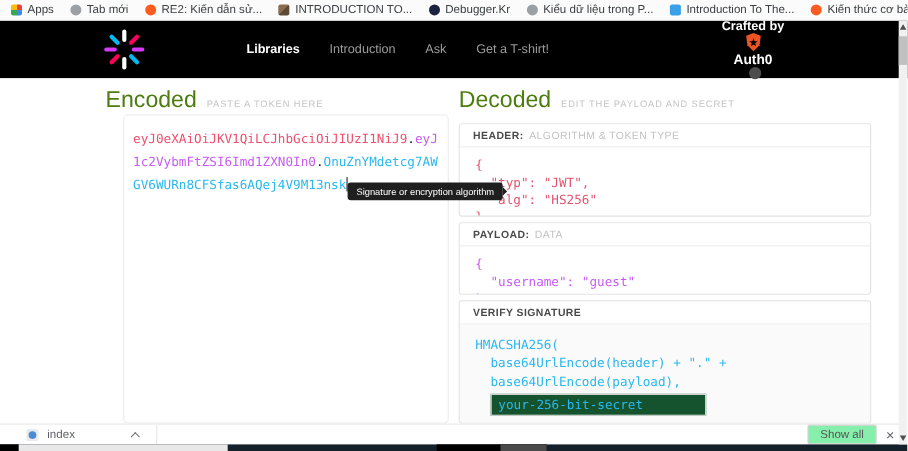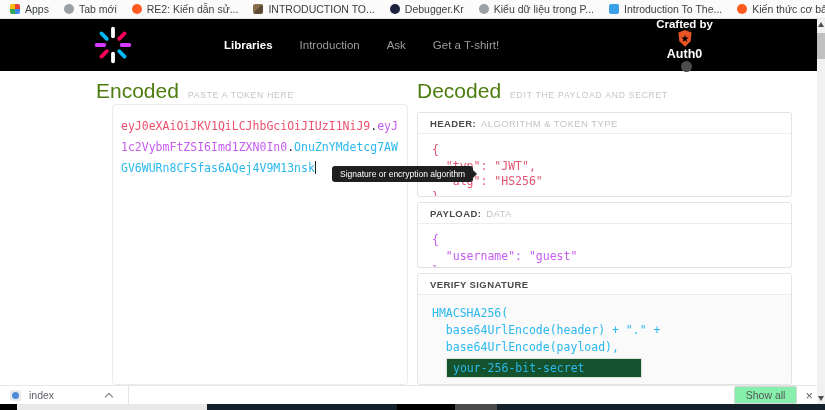--- a/index.html
+++ b/index.html
@@ -67,29 +67,29 @@
   #header-box .box-content { color:#e25571; }
   #payload-box .box-content { color:#c65cf0; }
   #signature-box .box-content { background:#fafafa; color:#2ab8ee; height:91px; line-height:17px; padding-top:10px; }
   .secret-input { display:block; margin:2px 0 4px 14px; width:196px; padding:2px 6px;
     border:1px solid #e0e0e0; background:#14532d; color:#2ab8ee;
     font-family:"DejaVu Sans Mono", monospace; font-size:11.5px; outline:none; }
   .b64-row { display:flex; align-items:center; gap:6px; }
   .b64-label { font-weight:bold; font-size:11.5px; }
 
   
-  .tooltip { position:absolute; left:332px; top:166px; background:#1f1f1f; color:#fff;
+  .tooltip { position:absolute; left:316px; top:166px; background:#1f1f1f; color:#fff;
     font-size:8.5px; padding:3px 8px; border-radius:3px; white-space:nowrap; z-index:30; }
   .tooltip:after { content:""; position:absolute; right:-4px; top:50%; margin-top:-4px;
     border-top:4px solid transparent; border-bottom:4px solid transparent; border-left:4px solid #1f1f1f; }
 
   
   .download-bar { position:absolute; left:0; right:0; top:385px; height:19px; background:#fff;
     border-top:1px solid #e7e7e7; display:flex; align-items:center; z-index:20; }
-  .dl-item { display:flex; align-items:center; gap:8px; margin-left:10px; cursor:pointer; }
+  .dl-item { display:flex; align-items:center; gap:8px; margin-left:24px; cursor:pointer; }
   .dl-icon { width:11px; height:11px; border-radius:2px; background:#e8eaed; position:relative; }
   .dl-icon:after { content:""; position:absolute; left:2px; top:2px; width:7px; height:7px;
     border-radius:50%; background:#4b8bd4; }
   .dl-name { font-size:10.5px; color:#5f6368; }
   .dl-chevron { width:6px; height:6px; border-left:1.5px solid #757575; border-top:1.5px solid #757575;
     transform:rotate(45deg); margin-left:52px; margin-top:3px; cursor:pointer; }
   .dl-divider { width:1px; height:19px; background:#e5e5e5; margin-left:16px; }
   .dl-spacer { flex:1; }
   .show-all-btn { font-size:10.5px; color:#555; background:#86efac; border:1px solid #d6d6d6;
     border-radius:2px; padding:2px 11px; margin-right:8px; cursor:pointer; }

